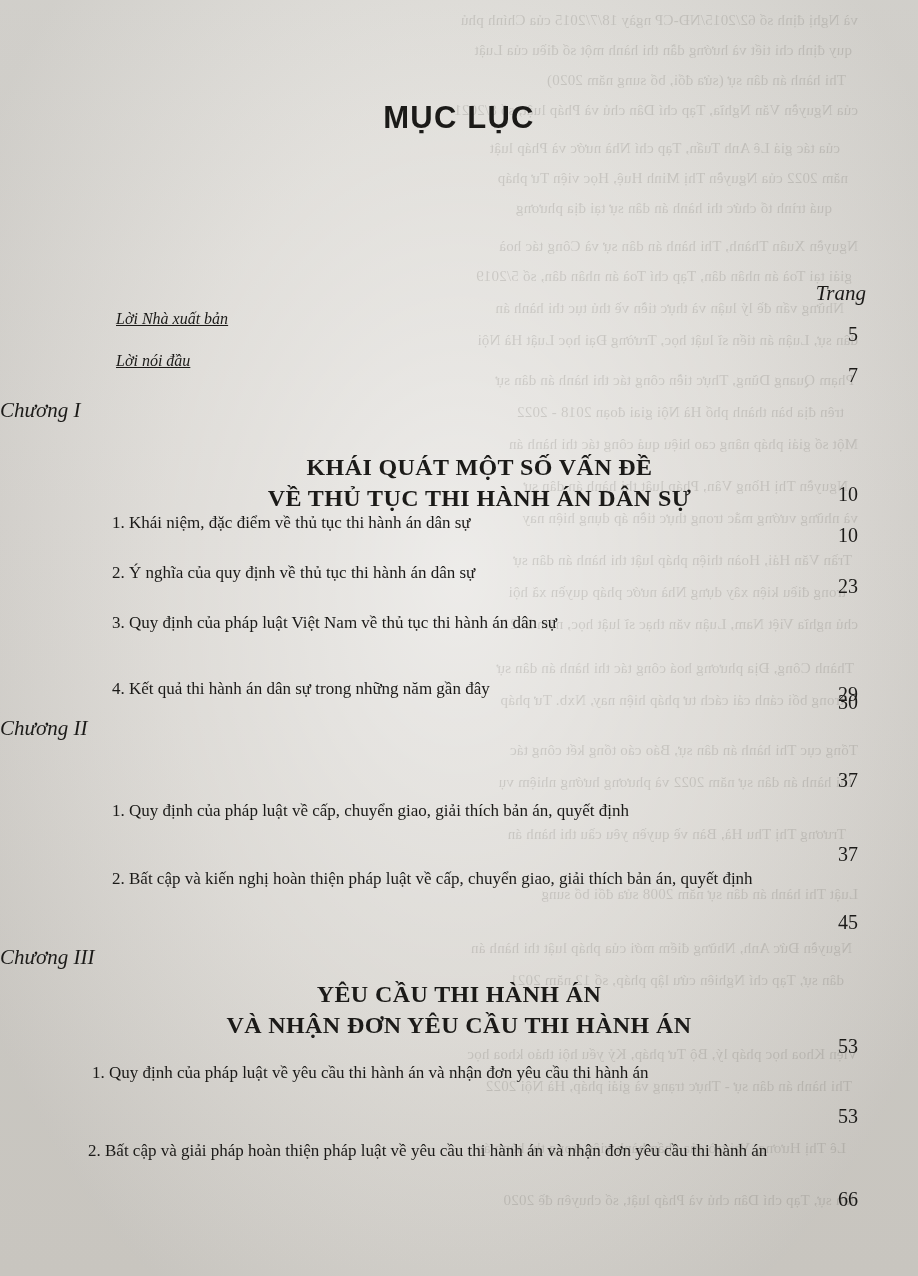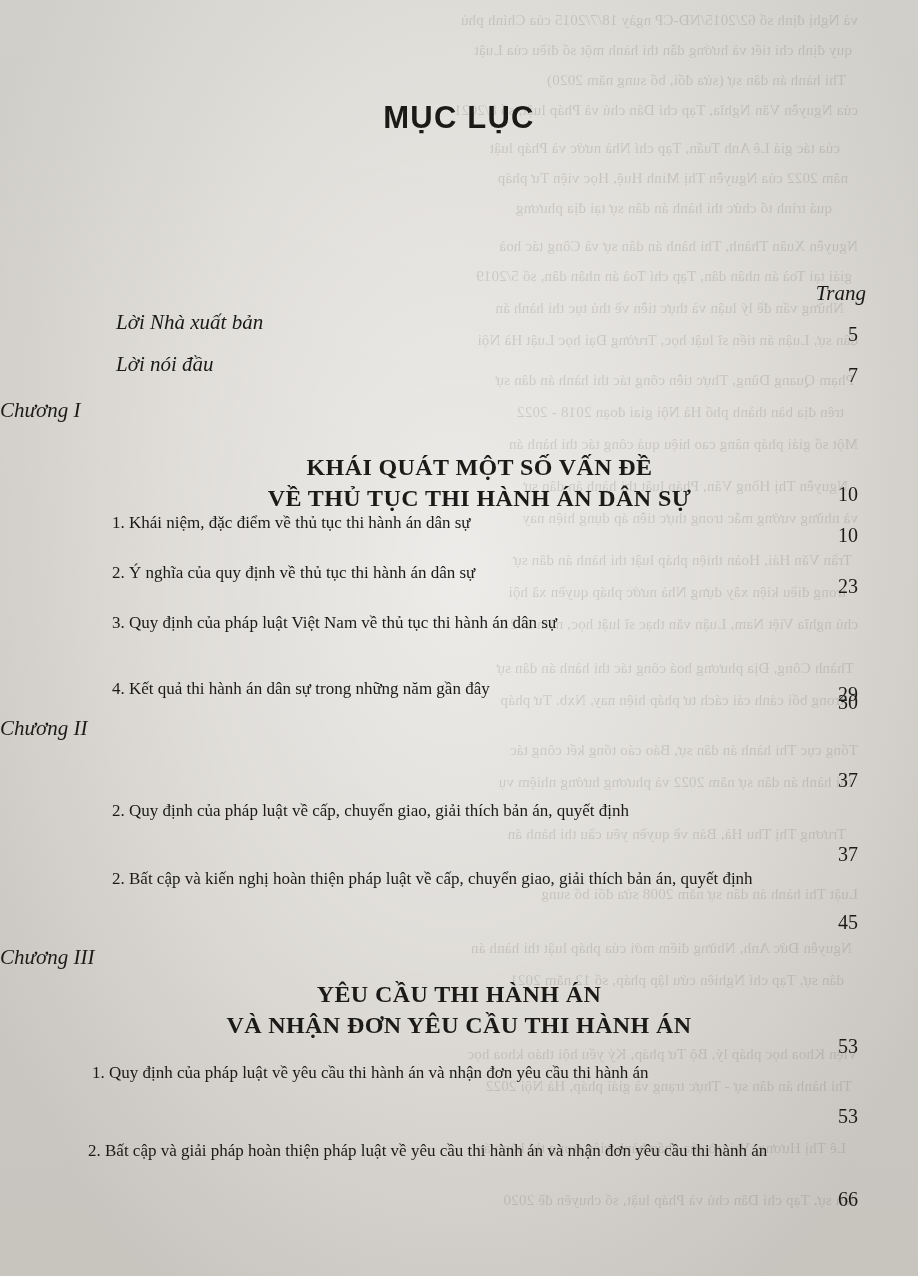--- a/index.html
+++ b/index.html
@@ -63,23 +63,24 @@
     right: 52px;
     top: 281px;
     font-size: 21px;
     font-style: italic;
     font-family: "Liberation Serif", serif;
   }
   .row {
     position: absolute;
   }
   .front-item {
-    font-size: 21px;
+    font-size: 16px;
     font-style: italic;
     left: 116px;
+    text-decoration: underline;
   }
   .pg {
     position: absolute;
     right: 60px;
     font-size: 20px;
     font-family: "Liberation Serif", serif;
   }
   .chap-label {
     position: absolute;
     left: 0;
@@ -175,21 +176,21 @@
 
     <div class="entry ind" style="top:612px; width:700px;">3. Quy định của pháp luật Việt Nam về thủ tục thi hành án dân sự</div>
     <div class="pg" style="top:659px;margin-top:24px;">29</div>
 
     <div class="entry ind" style="top:678px;">4. Kết quả thi hành án dân sự trong những năm gần đây</div>
     <div class="pg" style="top:691px;">30</div>
 
     <div class="chap-label" style="top:716px;">Chương II</div>
     <div class="pg" style="top:769px;">37</div>
 
-    <div class="entry ind" style="top:800px; width:700px;">2. Quy định của pháp luật về cấp, chuyển giao, giải thích bản án, quyết định</div>
+    <div class="entry ind" style="top:800px; width:700px;">1. Quy định của pháp luật về cấp, chuyển giao, giải thích bản án, quyết định</div>
     <div class="pg" style="top:843px;">37</div>
 
     <div class="entry ind" style="top:868px; width:700px;">2. Bất cập và kiến nghị hoàn thiện pháp luật về cấp, chuyển giao, giải thích bản án, quyết định</div>
     <div class="pg" style="top:911px;">45</div>
 
     <div class="chap-label" style="top:945px;">Chương III</div>
     <div class="chap-title" style="top:979px;">
       <div>YÊU CẦU THI HÀNH ÁN</div>
       <div>VÀ NHẬN ĐƠN YÊU CẦU THI HÀNH ÁN</div>
     </div>

